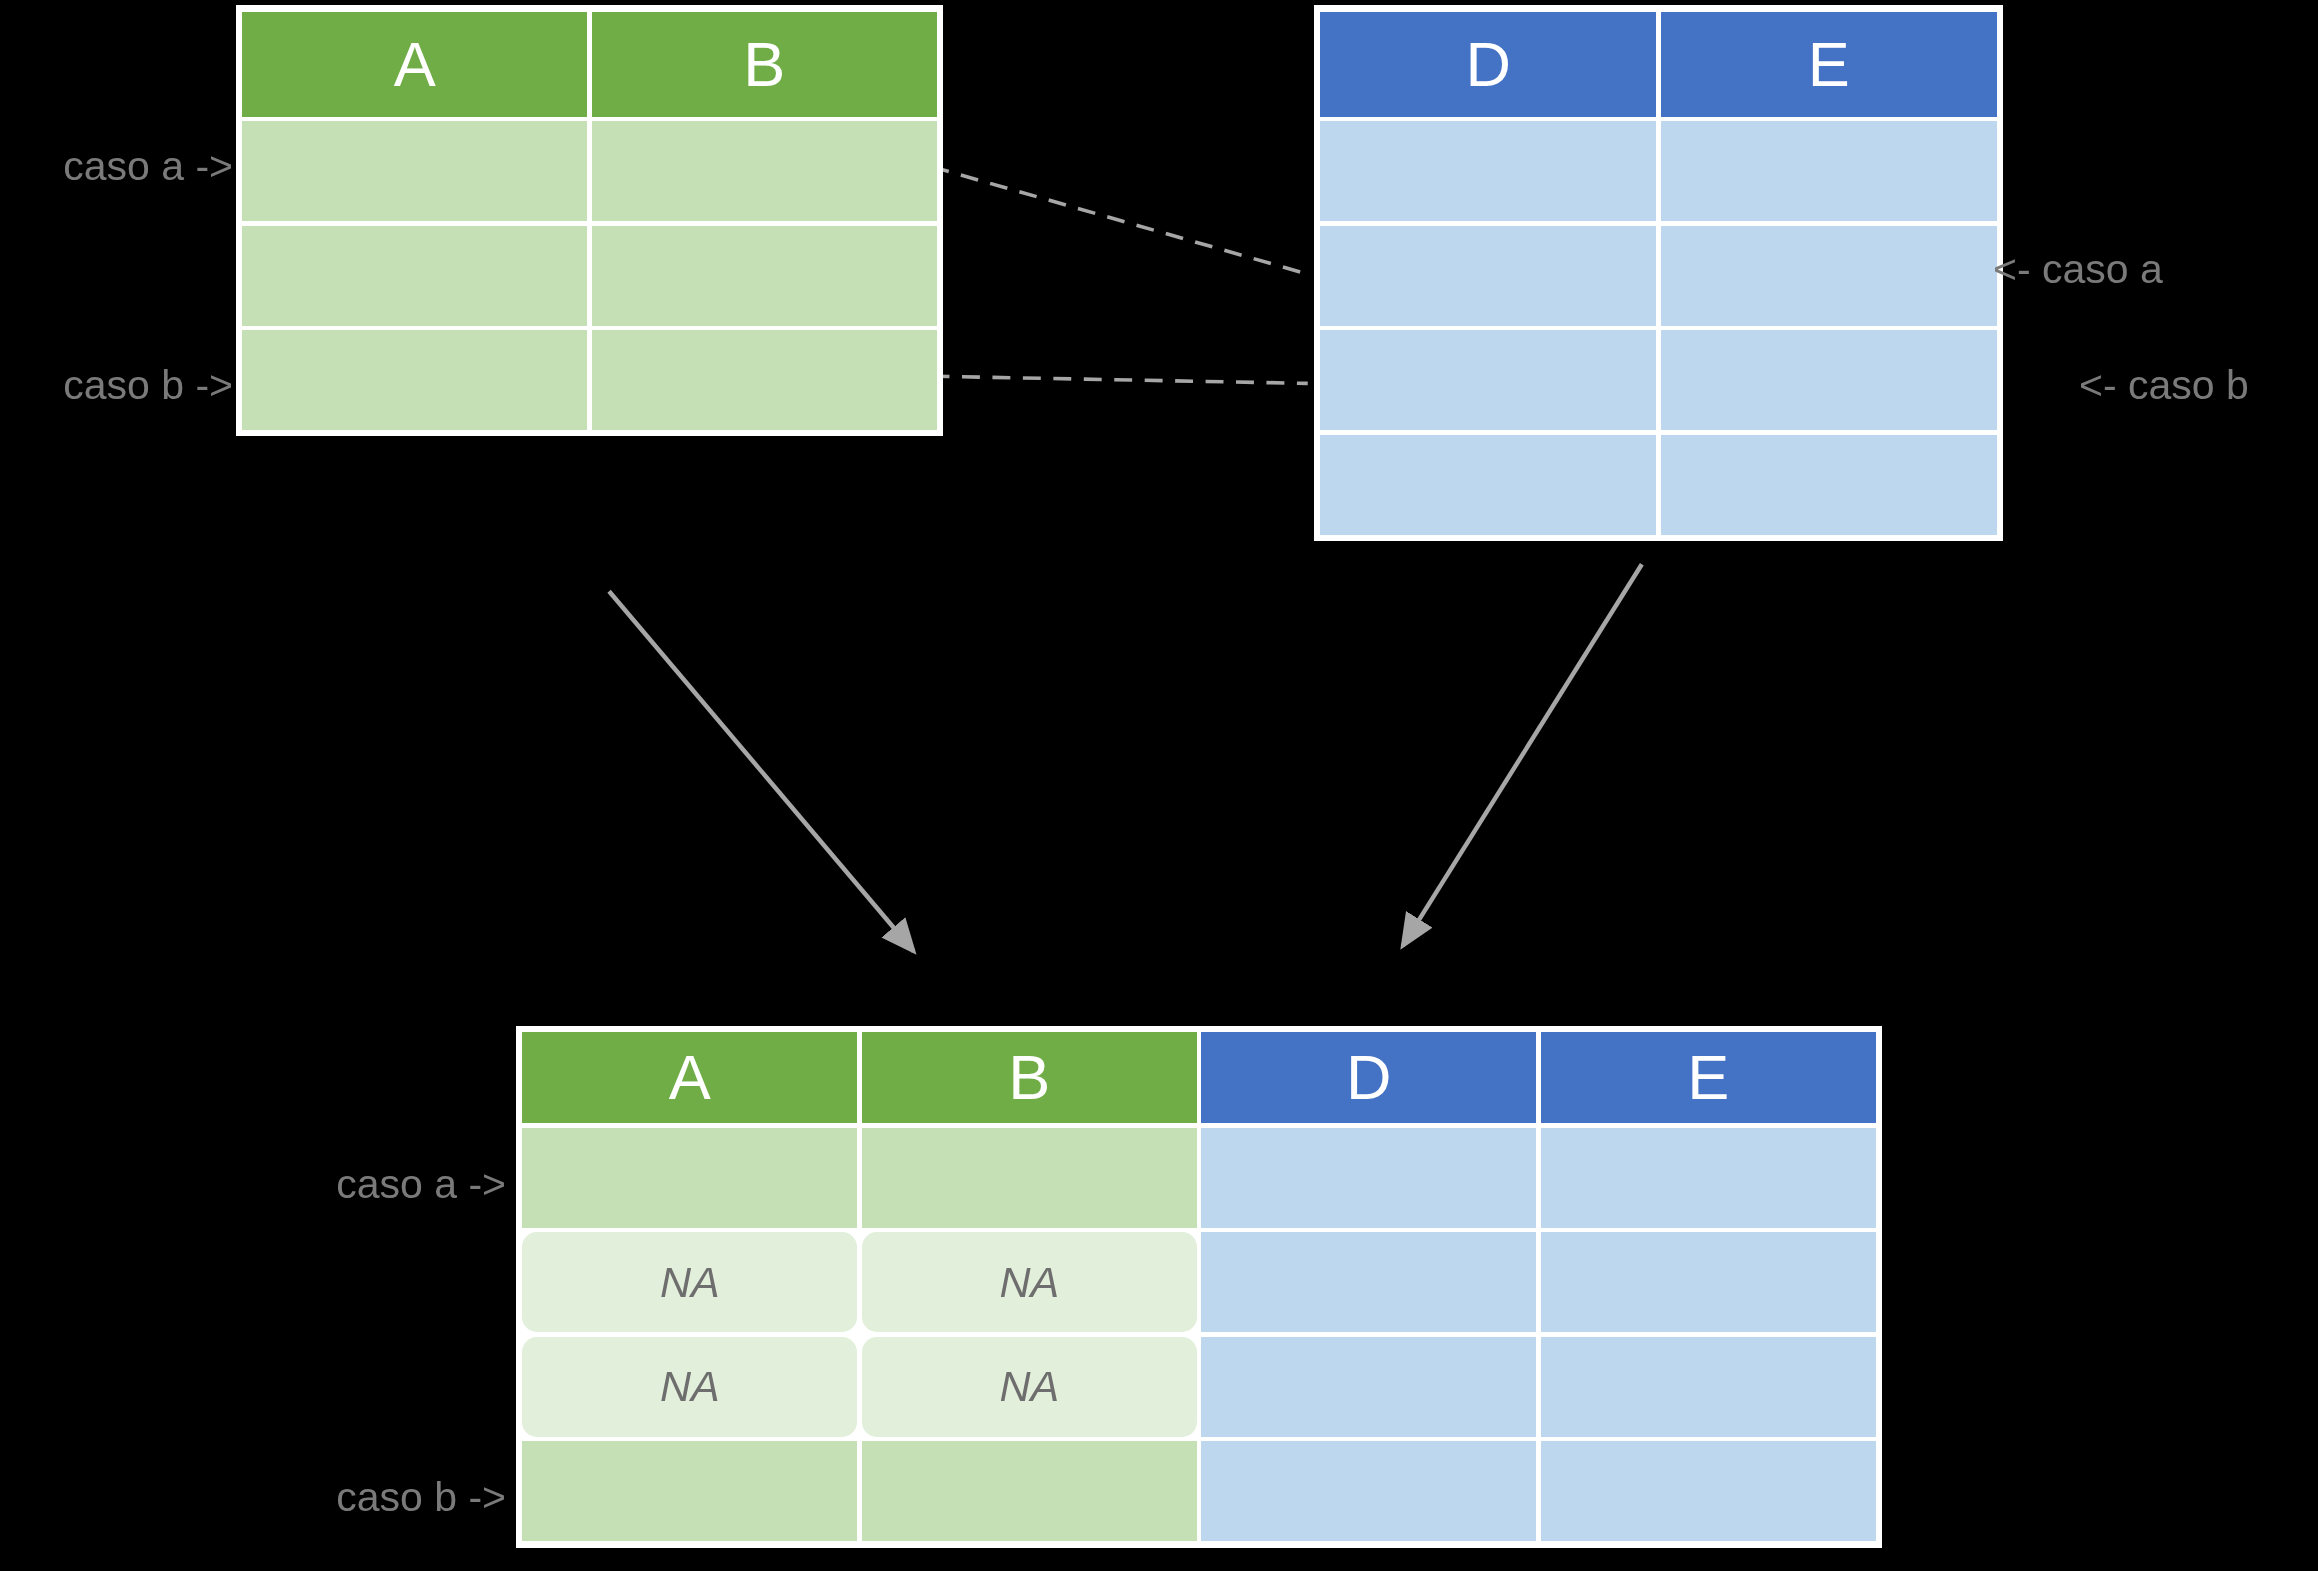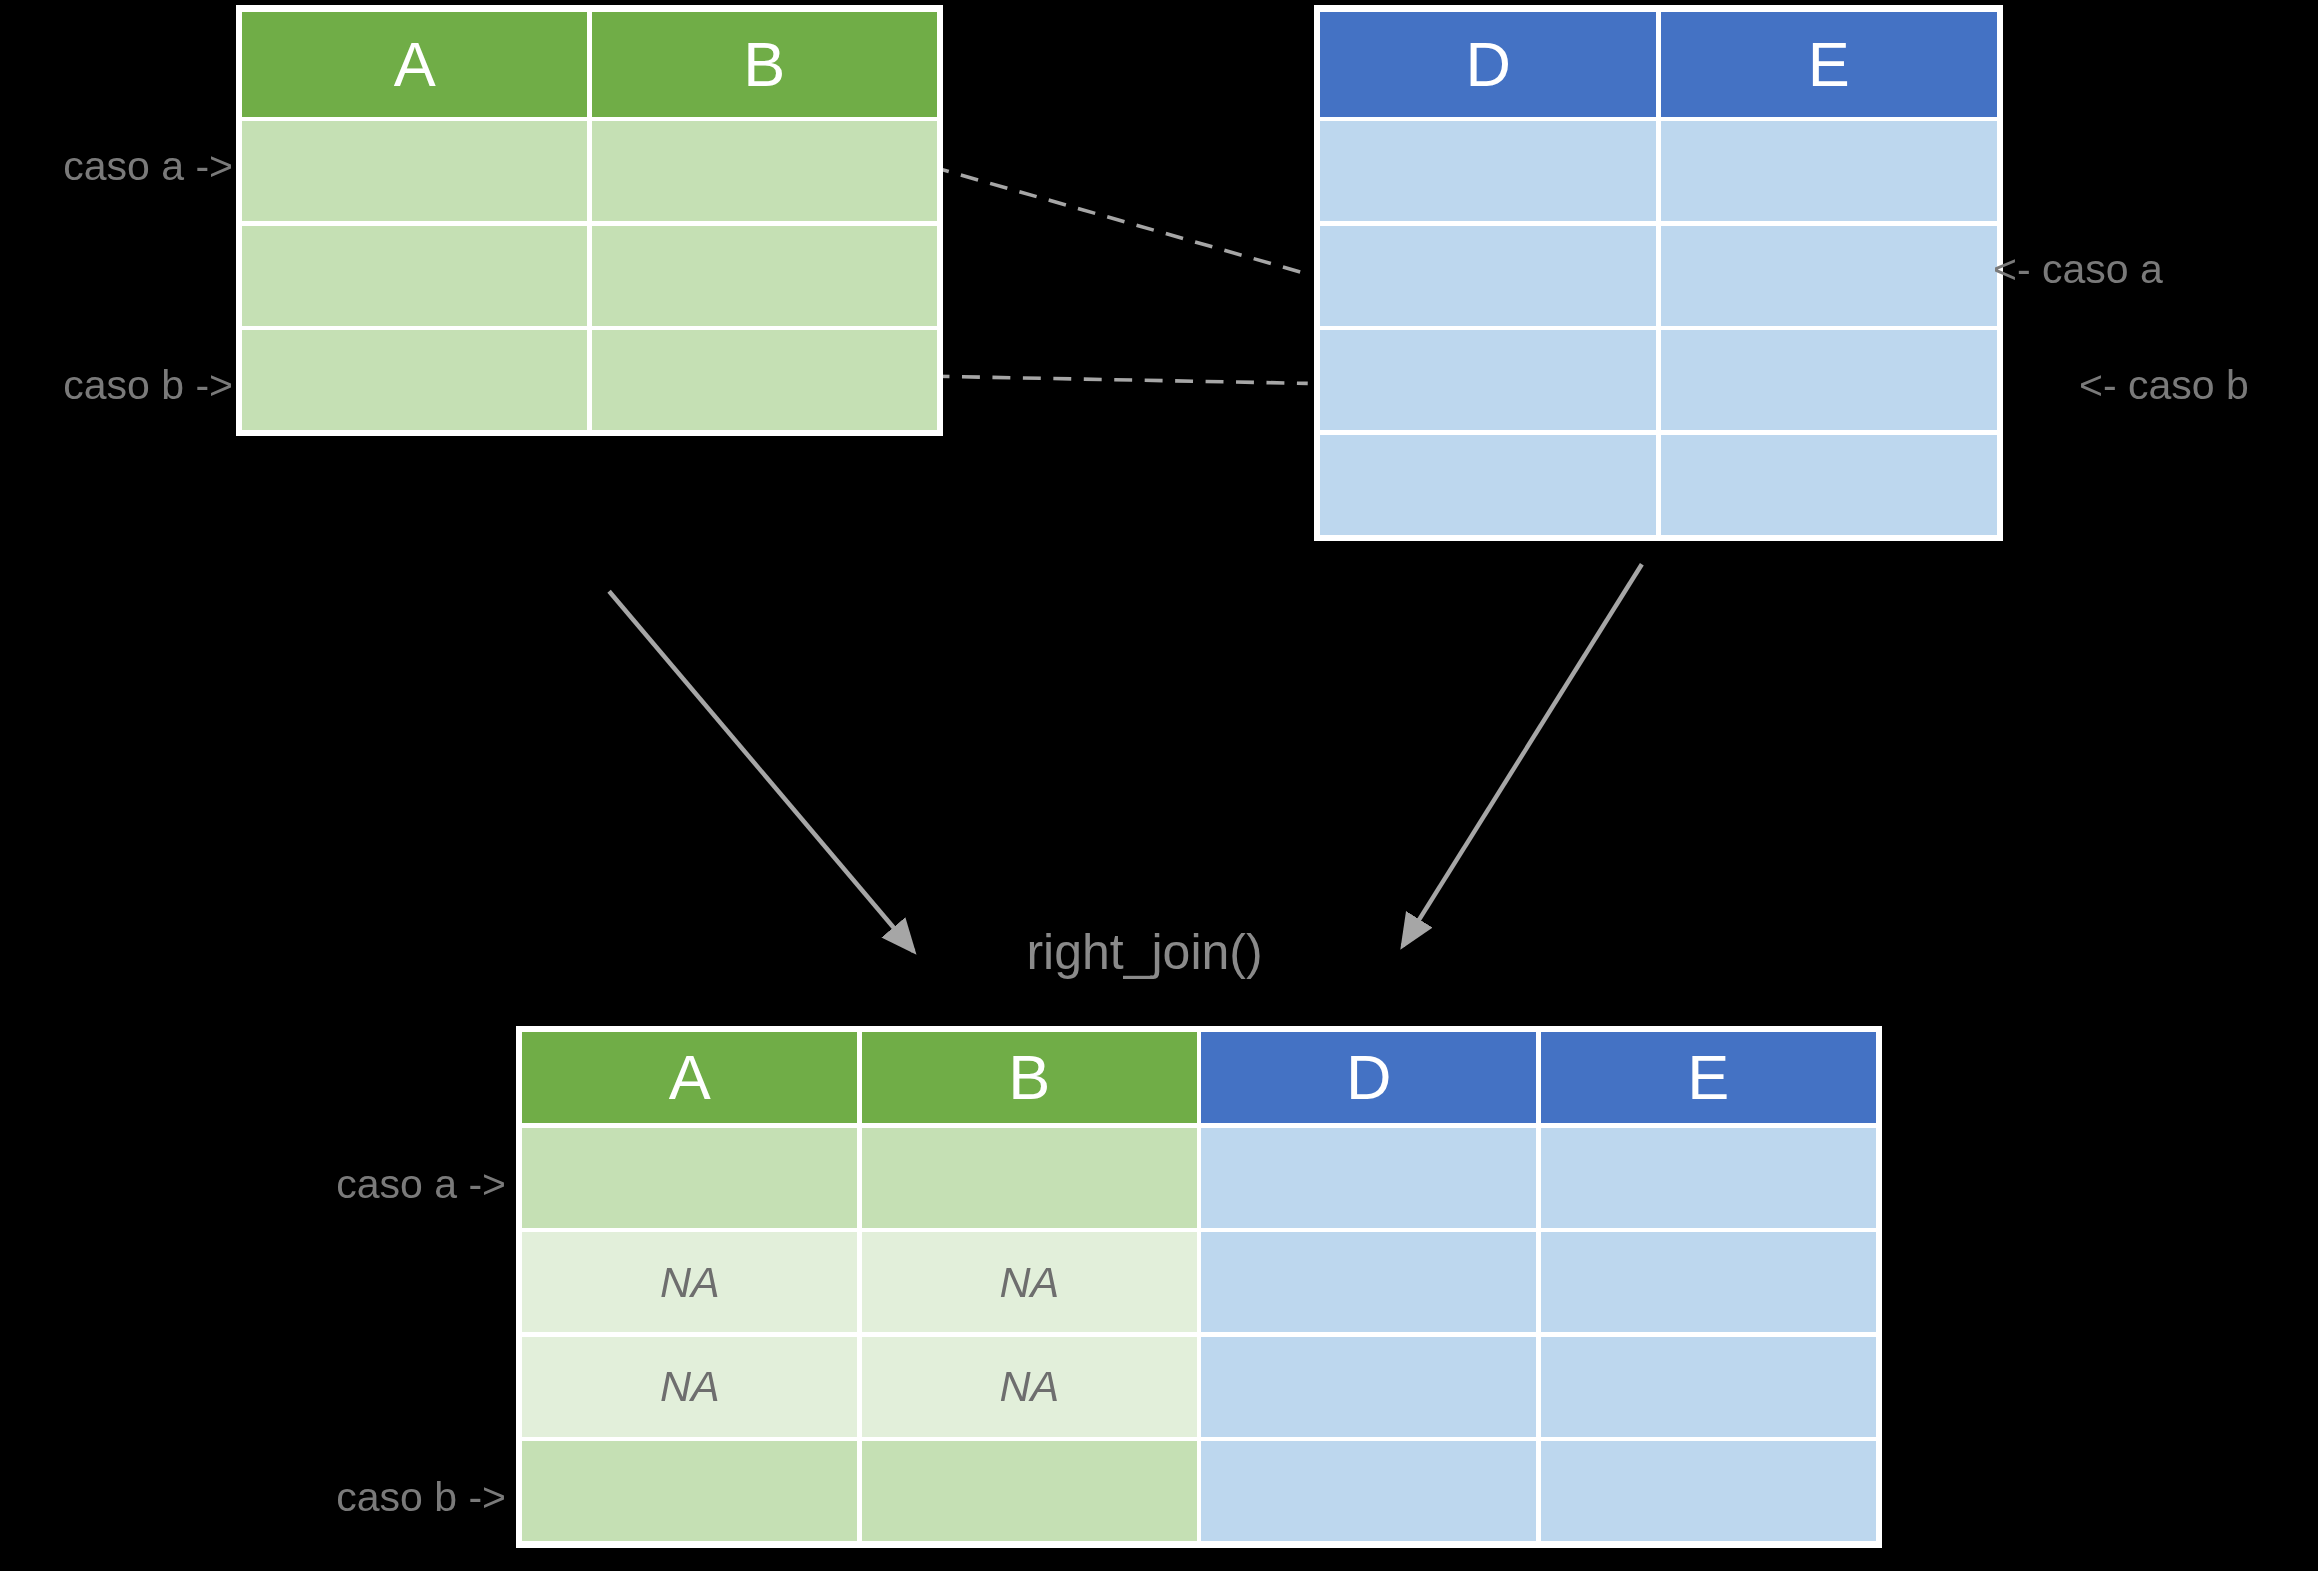--- a/index.html
+++ b/index.html
@@ -65,21 +65,21 @@
   }
   .green-h { background: var(--green_header, #70AD47); }
   .blue-h  { background: var(--blue_header, #4472C4); }
   .cell {
     display: flex; align-items: center; justify-content: center;
     font-size: 43px;
     font-style: italic;
     color: var(--na_text, #6E6E6E);
   }
   .green-c { background: var(--green_cell, #C5E0B4); }
-  .green-l { background: var(--green_cell_light, #E2EFDA); }
+  .green-l { background: var(--green_cell_light, #E2EFDA); border-radius: 15px; }
   .blue-c  { background: var(--blue_cell, #BDD7EE); }
 
   .lbl {
     position: absolute;
     color: var(--label_text, #7A7A7A);
     font-size: 41px;
     line-height: 50px;
     white-space: nowrap;
   }
   .lbl-right-align { text-align: right; }
@@ -169,16 +169,15 @@
     <div class="cell blue-c"></div>
   </div>
 
   <div class="lbl lbl-right-align" id="lbl-x-caso-a">caso a -&gt;</div>
   <div class="lbl lbl-right-align" id="lbl-x-caso-b">caso b -&gt;</div>
   <div class="lbl" id="lbl-y-caso-a">&lt;- caso a</div>
   <div class="lbl" id="lbl-y-caso-b">&lt;- caso b</div>
   <div class="lbl lbl-right-align" id="lbl-res-caso-a">caso a -&gt;</div>
   <div class="lbl lbl-right-align" id="lbl-res-caso-b">caso b -&gt;</div>
 
-  <div id="join-label">right_join()</div>
 
 </div>
 
 
 </body></html>

